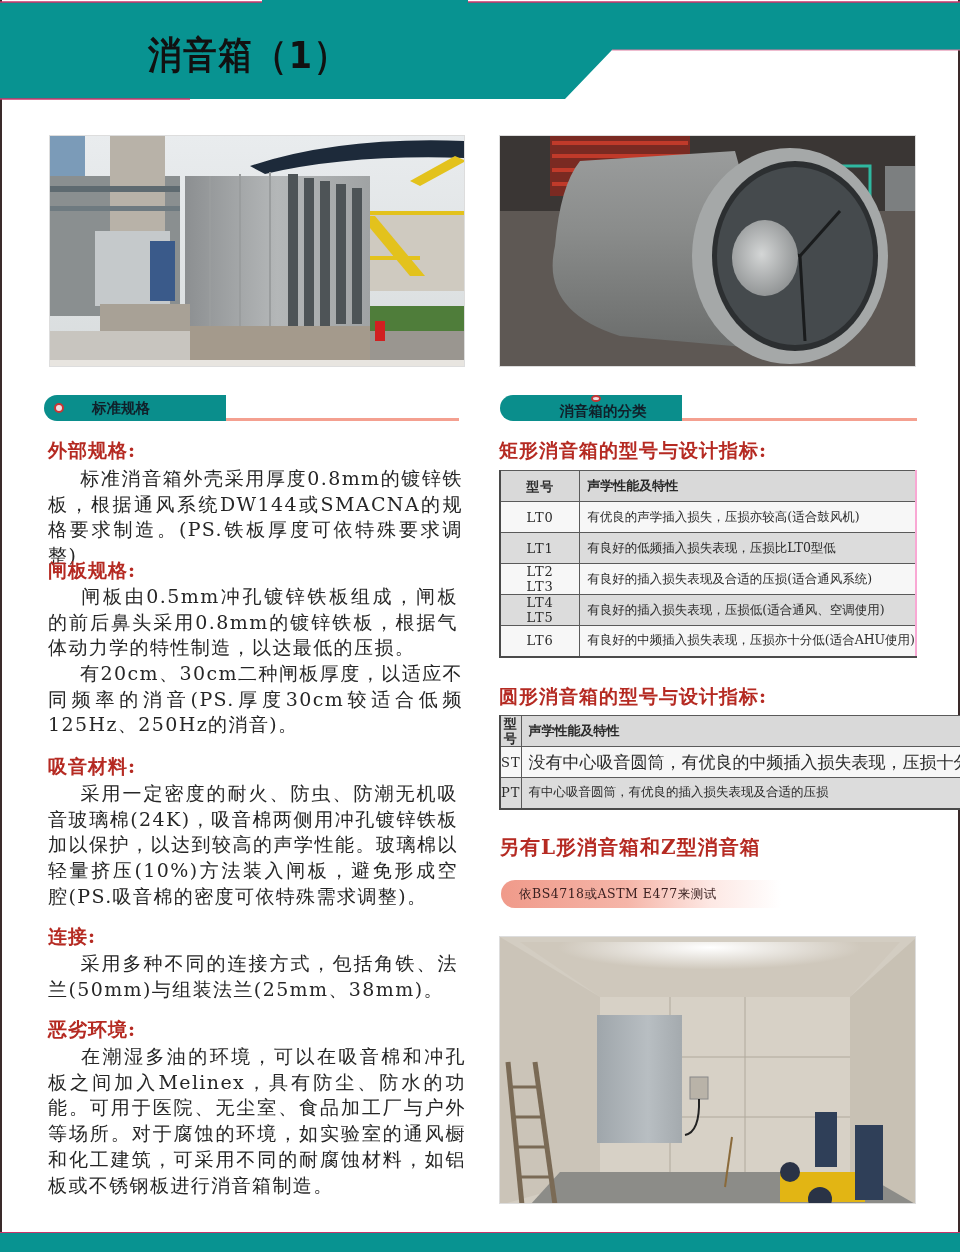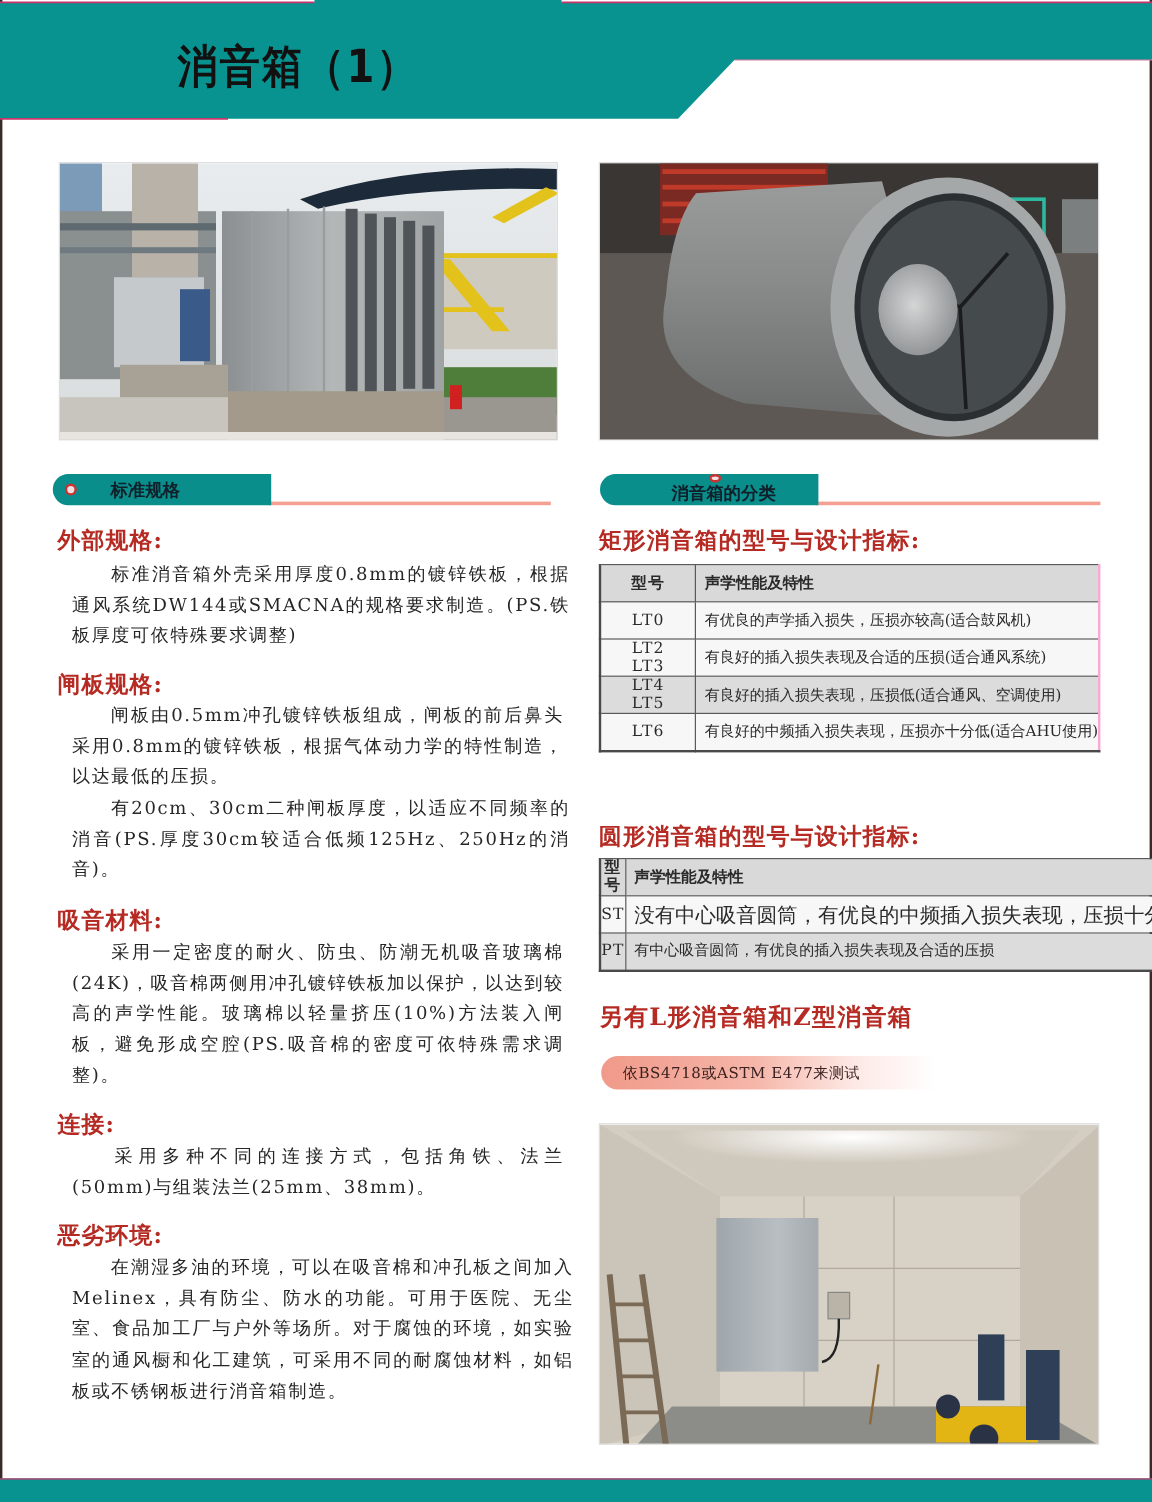--- a/index.html
+++ b/index.html
@@ -24,21 +24,21 @@
   .sec-head { position: absolute; height: 26px; }
   .sec-pill { position: absolute; left: 0; top: 0; height: 26px; background: #0a8e8c; border-radius: 13px 0 0 13px; display: flex; align-items: center; }
   .sec-dot { width: 10px; height: 10px; border-radius: 50%; background: #f0e0e0; border: 2.5px solid #c83434; margin-left: 10px; }
   .sec-label { margin-left: 28px; font-family: "DejaVu Sans", "Liberation Sans", sans-serif; font-size: 14.5px; font-weight: bold; color: #10202a; }
   .sec-line { position: absolute; top: 23px; height: 3px; background: #f4a090; }
 
   
   .red-h { position: absolute; font-family: "DejaVu Serif", "Liberation Serif", serif; font-size: 19px; font-weight: bold; color: #b52a22; letter-spacing: 1px; }
 
   
-  .para { position: absolute; font-size: 15px; line-height: 25.7px; color: #262626; letter-spacing: 1.4px; text-align: justify; margin-left: 12px; }
+  .para { position: absolute; font-size: 19px; line-height: 25.7px; color: #262626; letter-spacing: 1.4px; text-align: justify; }
   .para .indent { display: inline-block; width: 32px; }
 
   
   .spec-table { position: absolute; border-collapse: collapse; font-size: 12.5px; }
   .spec-table td { border: 1px solid #5a5a5a; height: 31px; vertical-align: middle; }
   .spec-table td.col-model { width: 80px; text-align: center; font-family: "DejaVu Serif", serif; letter-spacing: 1px; font-size: 13px; line-height: 15px; }
   .spec-table td.col-desc { padding-left: 7px; white-space: nowrap; overflow: hidden; }
   .spec-table tr.thead td { background: #d9d9d9; font-family: "DejaVu Sans", sans-serif; font-weight: bold; font-size: 13px; }
   .spec-table tr.shade td { background: #dcdcdc; }
   .spec-table tr.light td { background: #f7f7f7; }
@@ -186,20 +186,24 @@
 <table class="spec-table" style="left:499px; top:470px; width:418px;">
   <tbody>
       <tr class="thead">
     <td class="col-model">型号</td>
     <td class="col-desc">声学性能及特性</td>
   </tr>
   <tr class="light">
     <td class="col-model">LT0</td>
     <td class="col-desc">有优良的声学插入损失，压损亦较高(适合鼓风机)</td>
   </tr>
+  <tr class="shade">
+    <td class="col-model">LT1</td>
+    <td class="col-desc">有良好的低频插入损失表现，压损比LT0型低</td>
+  </tr>
   <tr class="light">
     <td class="col-model" style="white-space:pre-line;">LT2
 LT3</td>
     <td class="col-desc">有良好的插入损失表现及合适的压损(适合通风系统)</td>
   </tr>
   <tr class="shade">
     <td class="col-model" style="white-space:pre-line;">LT4
 LT5</td>
     <td class="col-desc">有良好的插入损失表现，压损低(适合通风、空调使用)</td>
   </tr>

